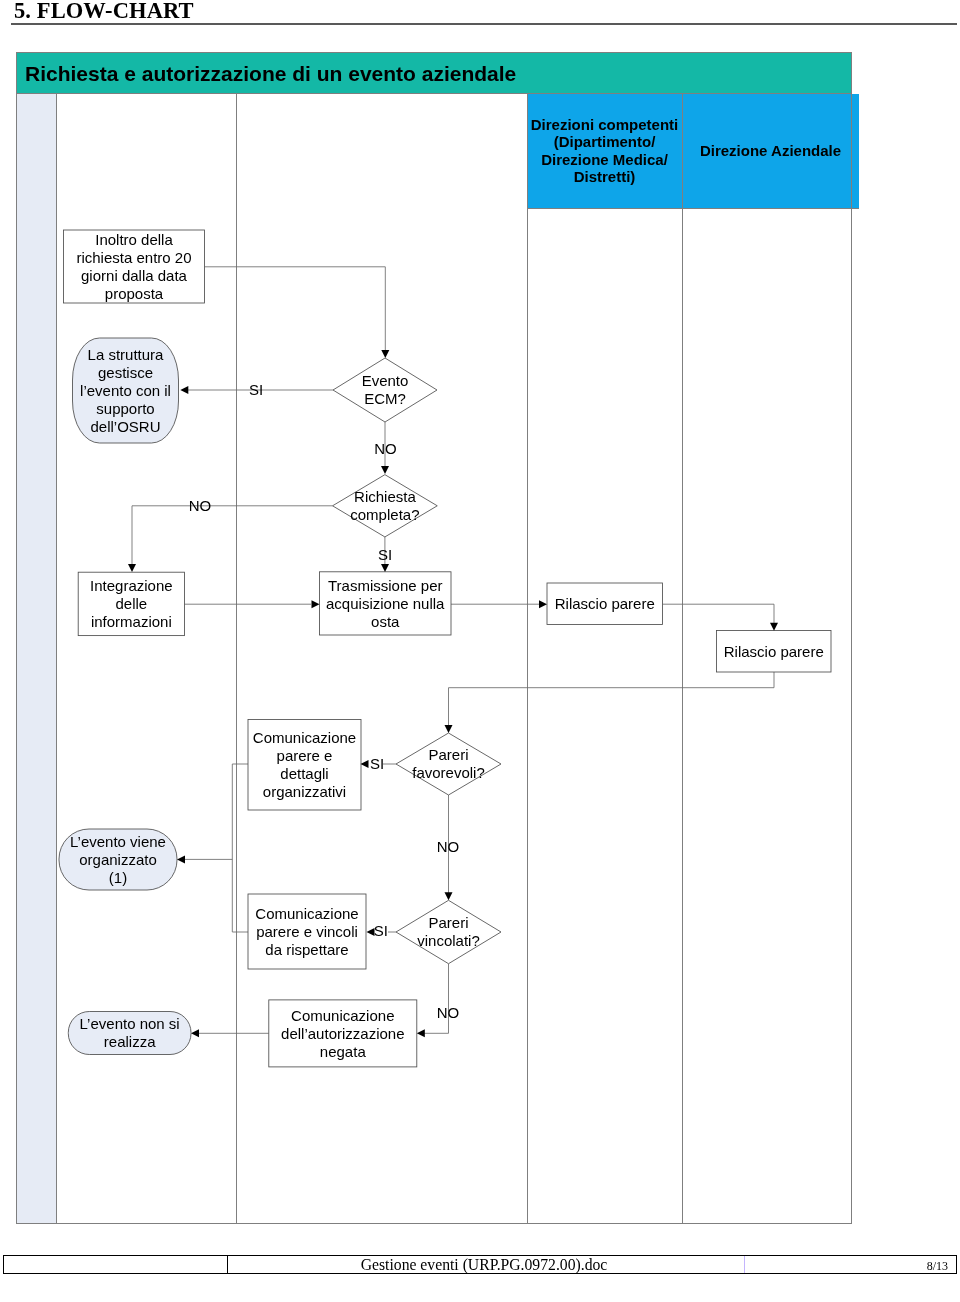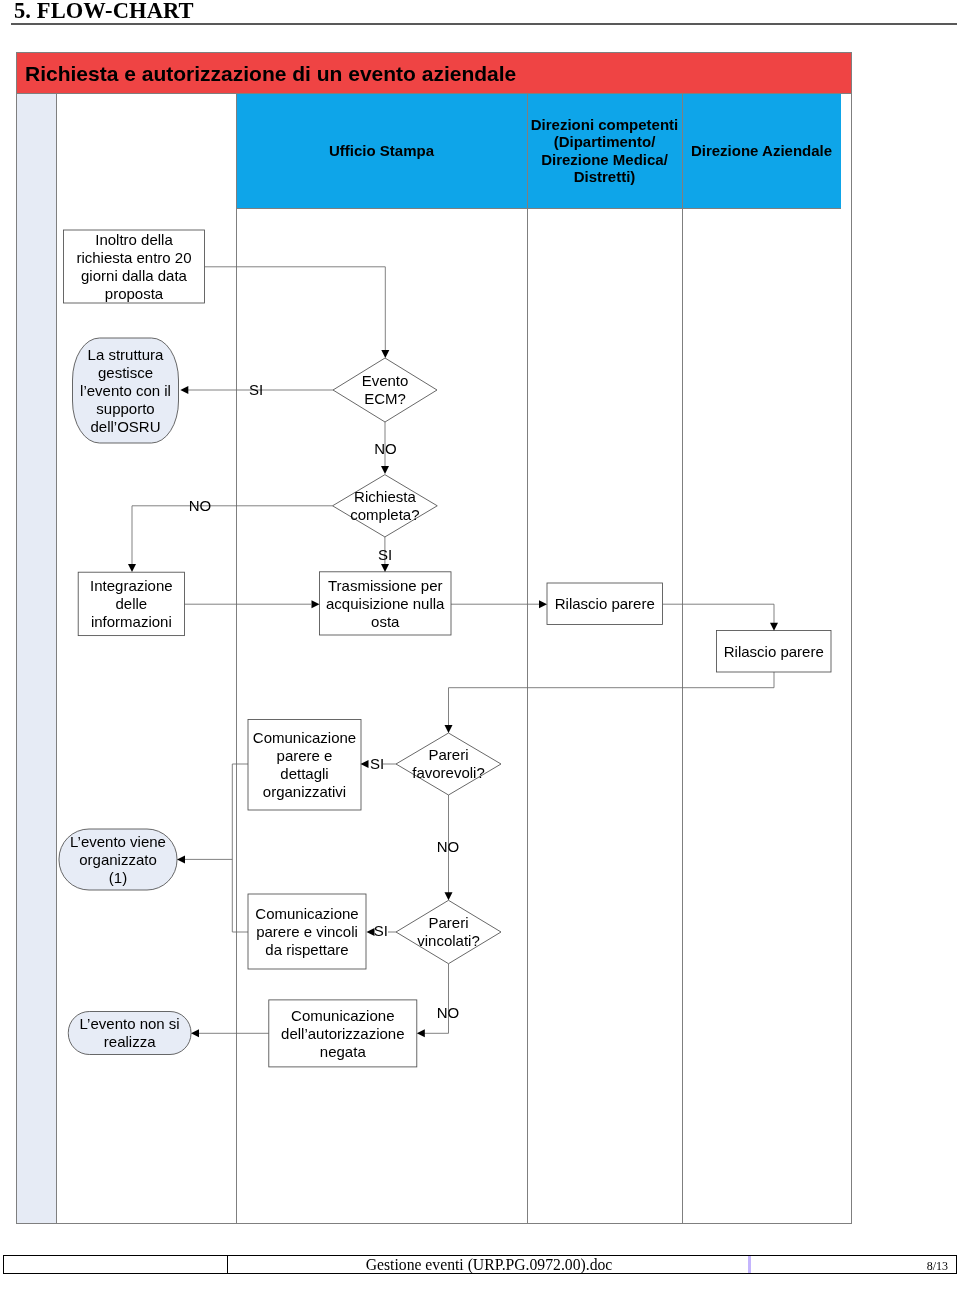--- a/index.html
+++ b/index.html
@@ -4,64 +4,61 @@
 <style>
   html,body{margin:0;padding:0;}
   body{width:960px;height:1302px;background:#fff;-webkit-font-smoothing:antialiased;font-family:"Liberation Serif",serif;position:relative;overflow:hidden;}
   .page{position:absolute;left:0;top:0;width:960px;height:1302px;}
   #heading{position:absolute;left:14px;top:-2px;font-family:"Liberation Serif",serif;font-weight:bold;font-size:22.5px;letter-spacing:0.1px;color:#000;white-space:nowrap;}
   #headrule{position:absolute;left:11px;top:23px;width:946px;height:2px;background:#595959;}
 
   
   #tbl{position:absolute;left:16px;top:52px;width:836px;height:1172px;}
   .tblborder{position:absolute;left:0;top:0;width:100%;height:100%;box-sizing:border-box;border:1px solid #7f7f7f;pointer-events:none;}
-  #titlecell{position:absolute;left:0;top:0;width:836px;height:42px;background:#ef4444;box-sizing:border-box;border-bottom:1.5px solid #7f7f7f;}
+  #titlecell{position:absolute;left:0;top:0;width:836px;height:42px;background:#14b8a6;box-sizing:border-box;border-bottom:1.5px solid #7f7f7f;}
   #titletext{position:absolute;left:9px;top:9.5px;font-family:"Liberation Sans",sans-serif;font-weight:bold;font-size:21px;color:#000;white-space:nowrap;}
   .lanehead{position:absolute;top:42px;height:114.5px;background:#0ea5e9;box-sizing:border-box;border-bottom:1.5px solid #7f7f7f;display:flex;align-items:center;justify-content:center;text-align:center;font-family:"Liberation Sans",sans-serif;font-weight:bold;font-size:15px;line-height:17.5px;color:#000;}
   #narrowcol{position:absolute;left:0;top:42px;width:41px;height:1129px;background:#e6ebf5;box-sizing:border-box;border-right:1px solid #7f7f7f;}
   .vdiv{position:absolute;top:42px;width:1px;height:1129px;background:#7f7f7f;}
 
   
   #flow{position:absolute;left:0;top:0;width:960px;height:1302px;pointer-events:none;}
   #flow .nd{stroke:#4d4d4d;stroke-width:0.85;}
   #flow .ln{stroke:#6b6b6b;stroke-width:0.85;fill:none;}
   #flow .ar{fill:#000;stroke:none;}
   #flow .nt{font-family:"Liberation Sans",sans-serif;font-size:15px;fill:#000;text-anchor:middle;}
   #flow .el{font-family:"Liberation Sans",sans-serif;font-size:15px;fill:#000;}
 
   
   #footer{position:absolute;left:3px;top:1255px;width:954px;font-family:"Liberation Serif",serif;}
   #ftrow{position:relative;height:19px;box-sizing:border-box;border:1px solid #000;}
   #ftleft{position:absolute;left:0;top:0;width:224px;height:17px;box-sizing:border-box;border-right:1px solid #000;}
   #ftleft span{position:absolute;left:11px;top:0px;font-size:15.7px;margin-top:43px;}
-  #ftcenter{position:absolute;left:226px;top:0;width:521px;height:17px;box-sizing:border-box;border-right:3px solid #c4b5fd;text-align:center;}
+  #ftcenter{position:absolute;left:220px;top:0;width:521px;height:17px;box-sizing:border-box;border-right:1px solid #c4b5fd;text-align:center;}
   #ftcenter span{font-size:15.7px;line-height:18px;}
   #ftright{position:absolute;left:747px;top:0;width:205px;height:17px;text-align:right;}
   #ftright span{font-size:12px;line-height:18px;padding-right:8px;}
   #ftnotice{position:relative;box-sizing:border-box;border:1px solid #000;border-top:none;padding:0px 26px 1px 26px;color:#c00000;font-size:11.4px;font-style:italic;font-weight:normal;line-height:12.5px;text-align:center;}
 </style>
 </head>
 <body>
 
 <div class="page">
   <div id="heading">5. FLOW-CHART</div>
   <div id="headrule"></div>
 
   <div id="tbl">
     <div id="titlecell">
       <div id="titletext">Richiesta e autorizzazione di un evento aziendale</div>
     </div>
     <div id="narrowcol"></div>
-    <div class="lanehead" style="left: 220px; width: 291px;">
-        <span>Ufficio Stampa</span>
-      </div>
     <div class="lanehead" style="left: 511px; width: 155px;">
         <span>Direzioni competenti<br>(Dipartimento/<br>Direzione Medica/<br>Distretti)</span>
       </div>
-    <div class="lanehead" style="left: 666px; width: 159px; justify-content: center;">
+    <div class="lanehead" style="left: 666px; width: 177px; justify-content: center;">
         <span>Direzione Aziendale</span>
       </div>
     <div class="tblborder"></div>
   <div class="vdiv" style="left: 220px;"></div>
       <div class="vdiv" style="left: 511px;"></div>
       <div class="vdiv" style="left: 666px;"></div>
     </div>
 
   <svg id="flow" viewBox="0 0 960 1302">
       <path d="M204.5,266.8 H385.3 V350" class="ln"></path>

